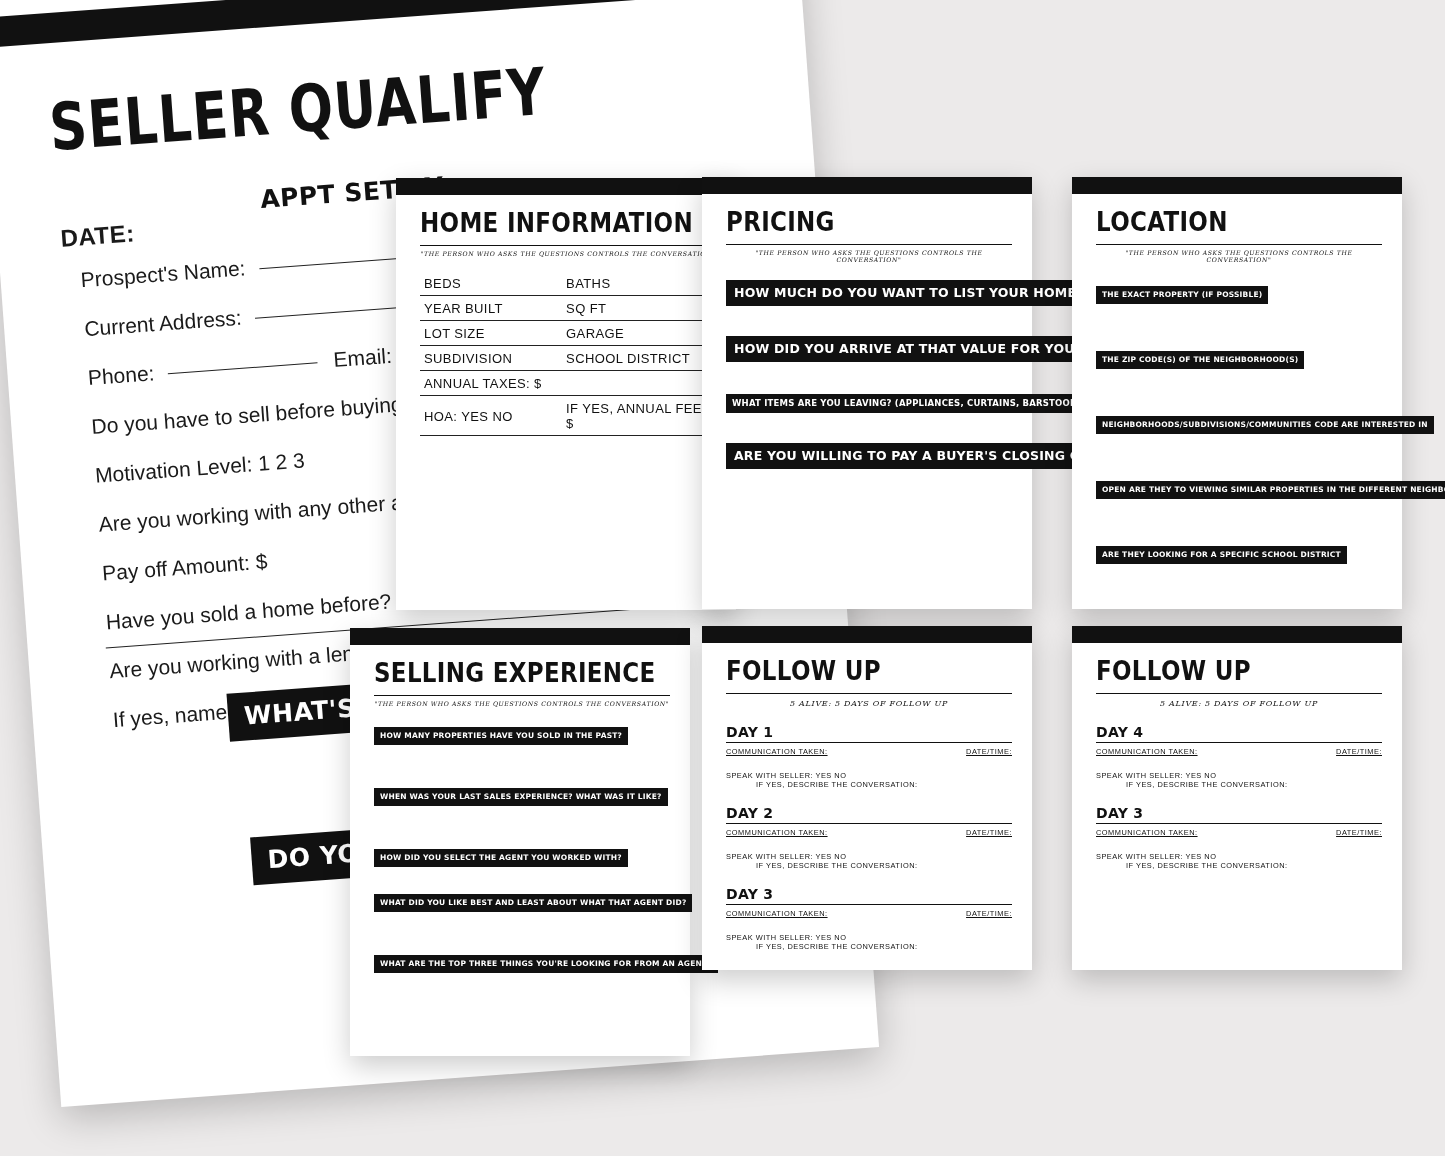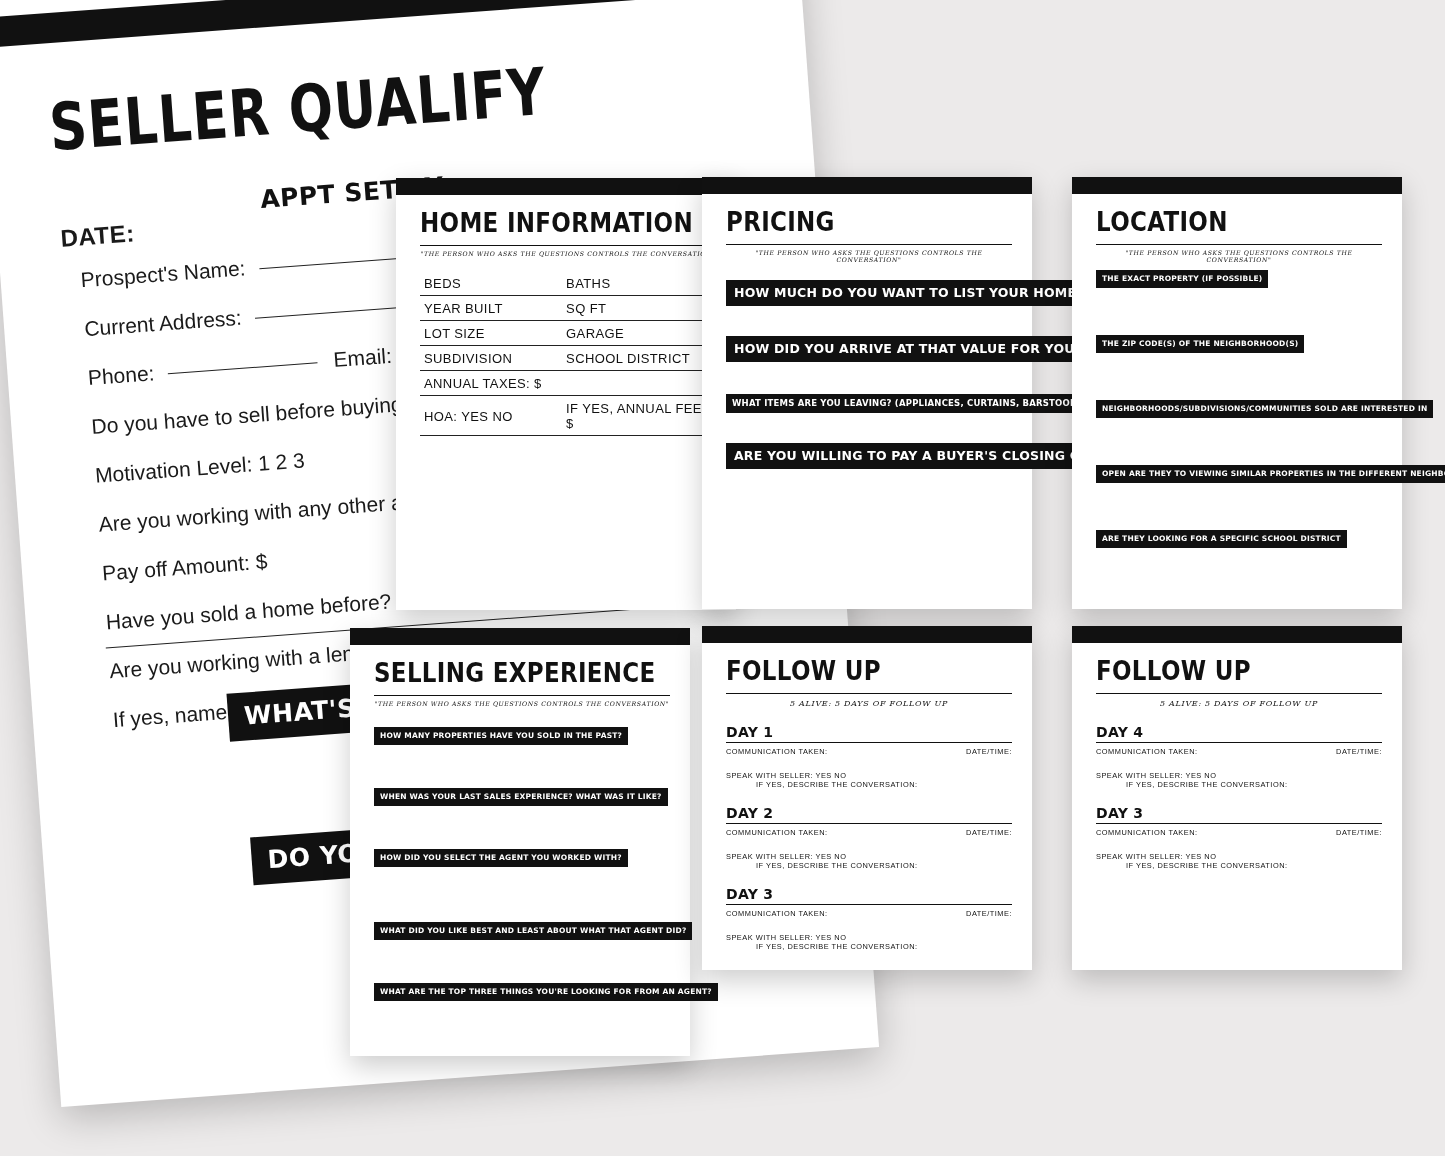--- a/index.html
+++ b/index.html
@@ -119,26 +119,26 @@
   .tagwrap.wide{margin-top:30px;}
 
   
   .day{
     font-family:"DejaVu Sans", sans-serif;font-weight:bold;font-size:14px;color:#111;
     letter-spacing:.3px;margin-top:16px;
   }
   .day-rule{border-bottom:1.1px solid #111;margin-top:2px;}
   .fu-row{
     display:flex;justify-content:space-between;
-    font-size:7.4px;letter-spacing:.5px;color:#111;margin-top:4px;text-transform:uppercase;
+    font-size:7.4px;letter-spacing:.5px;color:#111;margin-top:4px;text-transform:uppercase;text-decoration:underline;
   }
   .fu-line{font-size:7.4px;letter-spacing:.5px;color:#111;margin-top:15px;text-transform:uppercase;}
   .fu-line.b{margin-top:0;padding-left:30px;}
 
-  .loc-tag{margin-top:4px;}
+  .loc-tag{margin-top:20px;}
 </style>
 </head>
 <body>
 
 <div class="stage">
 
   <div class="back-sheet">
     <div class="topbar"></div>
     <div class="bs-inner">
       <div class="bs-title">SELLER QUALIFY</div>
@@ -238,21 +238,21 @@
         <h2>LOCATION</h2>
         <div class="sub-rule"></div>
         <div class="quote">"THE PERSON WHO ASKS THE QUESTIONS CONTROLS THE CONVERSATION"</div>
         <div class="loc-tag">
           <span class="tag xs">THE EXACT PROPERTY (IF POSSIBLE)</span>
         </div>
         <div class="loc-tag" style="margin-top:44px">
           <span class="tag xs">THE ZIP CODE(S) OF THE NEIGHBORHOOD(S)</span>
         </div>
         <div class="loc-tag" style="margin-top:44px">
-          <span class="tag xs">NEIGHBORHOODS/SUBDIVISIONS/COMMUNITIES SOLD ARE INTERESTED IN</span>
+          <span class="tag xs">NEIGHBORHOODS/SUBDIVISIONS/COMMUNITIES CODE ARE INTERESTED IN</span>
         </div>
         <div class="loc-tag" style="margin-top:44px">
           <span class="tag xs">OPEN ARE THEY TO VIEWING SIMILAR PROPERTIES IN THE DIFFERENT NEIGHBORHOODS</span>
         </div>
         <div class="loc-tag" style="margin-top:44px">
           <span class="tag xs">ARE THEY LOOKING FOR A SPECIFIC SCHOOL DISTRICT</span>
         </div>
       </div>
     </div>
 
@@ -264,21 +264,21 @@
         <div class="quote">"THE PERSON WHO ASKS THE QUESTIONS CONTROLS THE CONVERSATION"</div>
         <div class="tagwrap">
           <span class="tag xs">HOW MANY PROPERTIES HAVE YOU SOLD IN THE PAST?</span>
         </div>
         <div class="tagwrap" style="margin-top:40px">
           <span class="tag xs">WHEN WAS YOUR LAST SALES EXPERIENCE? WHAT WAS IT LIKE?</span>
         </div>
         <div class="tagwrap" style="margin-top:40px">
           <span class="tag xs">HOW DID YOU SELECT THE AGENT YOU WORKED WITH?</span>
         </div>
-        <div class="tagwrap" style="margin-top:52px">
+        <div class="tagwrap" style="margin-top:24px">
           <span class="tag xs">WHAT DID YOU LIKE BEST AND LEAST ABOUT WHAT THAT AGENT DID?</span>
         </div>
         <div class="tagwrap" style="margin-top:40px">
           <span class="tag xs">WHAT ARE THE TOP THREE THINGS YOU'RE LOOKING FOR FROM AN AGENT?</span>
         </div>
       </div>
     </div>
 
     <div class="card" id="card-follow1">
       <div class="bar"></div>

